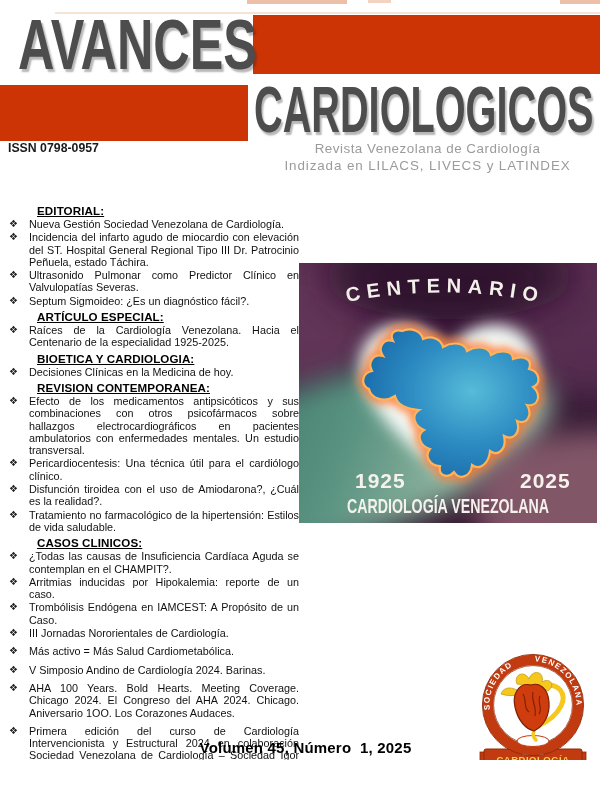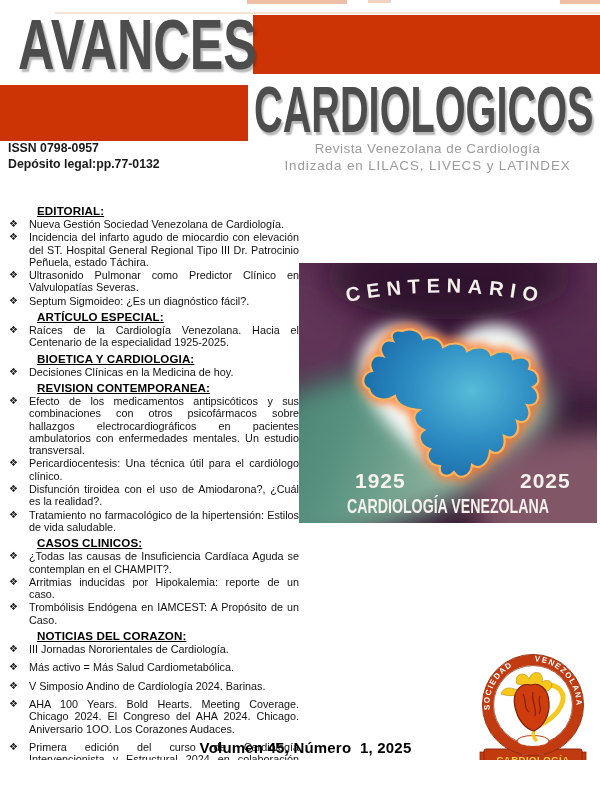--- a/index.html
+++ b/index.html
@@ -69,21 +69,20 @@
   <div class="sliver" style="left:560px;width:40px;height:4px;background:#edbfa7;"></div>
   <div class="peach-line"></div>
 
   <div class="bar bar-top"></div>
   <div class="bar bar-left"></div>
   <div class="title-avances">AVANCES</div>
   <div class="title-cardio">CARDIOLOGICOS</div>
 
   <div class="issn-block">
     <div>ISSN 0798-0957</div>
-    <div>Depósito legal:pp.77-0132</div>
   </div>
 
   <div class="subtitle-block">
     <div class="subtitle-1">Revista Venezolana de Cardiología</div>
     <div class="subtitle-2">Indizada en LILACS, LIVECS y LATINDEX</div>
   </div>
 
   <div class="toc" id="toc">
       <section class="toc-section">
         <h3 class="toc-heading">EDITORIAL:</h3>
@@ -121,21 +120,20 @@
       </section>
       <section class="toc-section">
         <h3 class="toc-heading">CASOS CLINICOS:</h3>
         <ul class="toc-items">
           <li class="toc-item"><span class="bullet">❖</span><span>¿Todas las causas de Insuficiencia Cardíaca Aguda se contemplan en el CHAMPIT?.</span></li>
           <li class="toc-item"><span class="bullet">❖</span><span>Arritmias inducidas por Hipokalemia: reporte de un caso.</span></li>
           <li class="toc-item"><span class="bullet">❖</span><span>Trombólisis Endógena en IAMCEST: A Propósito de un Caso.</span></li>
         </ul>
       </section>
       <section class="toc-section spaced">
-        <h3 class="toc-heading">NOTICIAS DEL CORAZON:</h3>
         <ul class="toc-items">
           <li class="toc-item"><span class="bullet">❖</span><span>III Jornadas Nororientales de Cardiología.</span></li>
           <li class="toc-item"><span class="bullet">❖</span><span>Más activo = Más Salud Cardiometabólica.</span></li>
           <li class="toc-item"><span class="bullet">❖</span><span>V Simposio Andino de Cardiología 2024. Barinas.</span></li>
           <li class="toc-item"><span class="bullet">❖</span><span>AHA 100 Years. Bold Hearts. Meeting Coverage. Chicago 2024.  El Congreso del AHA 2024. Chicago. Aniversario 1OO. Los Corazones Audaces.</span></li>
           <li class="toc-item"><span class="bullet">❖</span><span>Primera edición del curso de Cardiología Intervencionista y Estructural 2024 en colaboración Sociedad Venezolana de Cardiología – Sociedad Igor Palacios.</span></li>
         </ul>
       </section>
     </div>
 

